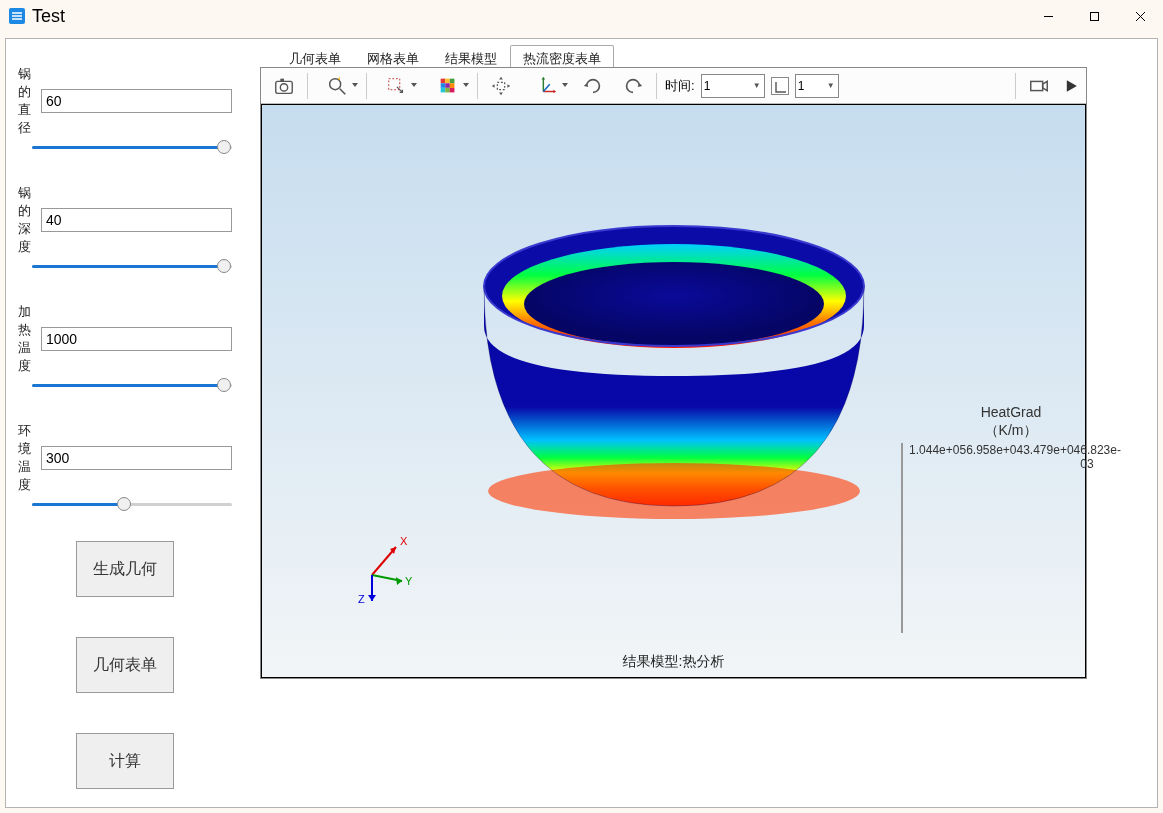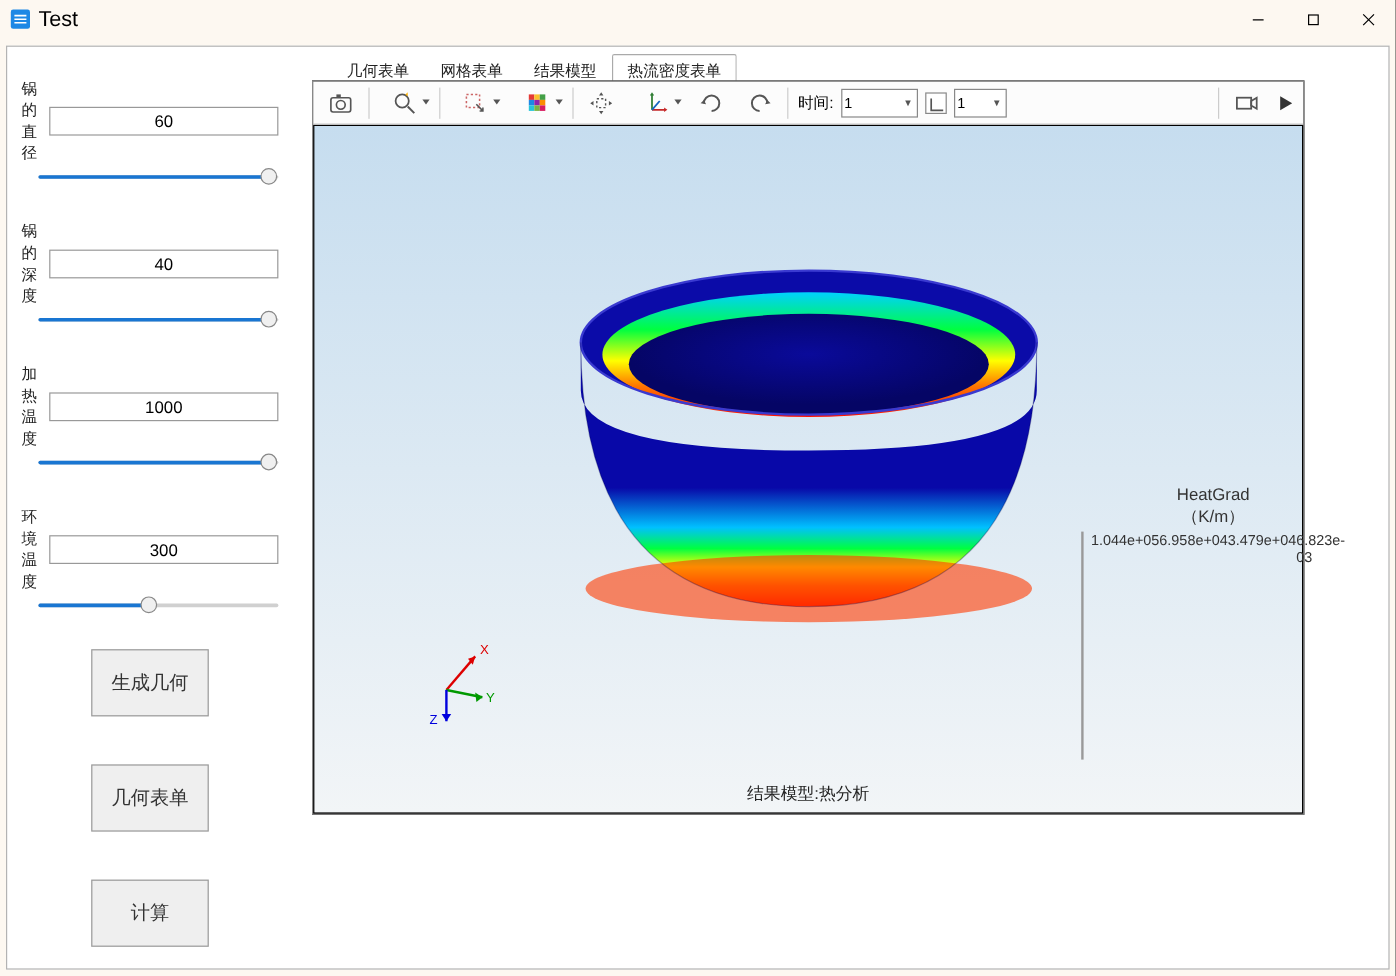--- a/index.html
+++ b/index.html
@@ -11,21 +11,21 @@
 .titlebar .spacer { flex: 1; }
 .winbtn { width: 46px; height: 32px; display: flex; align-items: center; justify-content: center; }
 .winbtn svg { width: 11px; height: 11px; }
 
 .inner-frame { position: absolute; left: 5px; top: 38px; right: 5px; bottom: 5px; border: 1px solid #b3b3b3; background: #fff; }
 
 .left-panel { position: absolute; left: 12px; top: 26px; width: 214px; }
 .param { margin-bottom: 30px; }
 .param-row { display: flex; align-items: center; }
 .param-label { font-size: 13px; color: #222; width: 58px; }
-.param-input { flex: 1; border: 1px solid #999; height: 24px; font-size: 14px; padding: 0 4px; background: #fff; text-align: center; }
+.param-input { flex: 1; border: 1px solid #999; height: 24px; font-size: 14px; padding: 0 4px; background: #fff; }
 .slider { position: relative; height: 14px; margin-top: 3px; margin-left: 14px; }
 .slider .track { position: absolute; left: 0; right: 0; top: 6px; height: 3px; background: #d0d0d0; border-radius: 2px; }
 .slider .fill { position: absolute; left: 0; top: 6px; height: 3px; background: #1976d2; border-radius: 2px; }
 .slider .thumb { position: absolute; top: 0; width: 14px; height: 14px; background: #f0f0f0; border: 1px solid #888; border-radius: 50%; transform: translateX(-50%); }
 
 .action-buttons { margin-top: 30px; }
 .action-btn { display: block; width: 98px; height: 56px; margin: 0 auto 40px auto; font-size: 16px; color: #333; background: #efefef; border: 1px solid #9a9a9a; cursor: pointer; }
 
 .tabbar { position: absolute; left: 270px; top: 6px; display: flex; }
 .tab { font-size: 13px; color: #222; padding: 4px 12px 5px; border: 1px solid transparent; cursor: pointer; }

